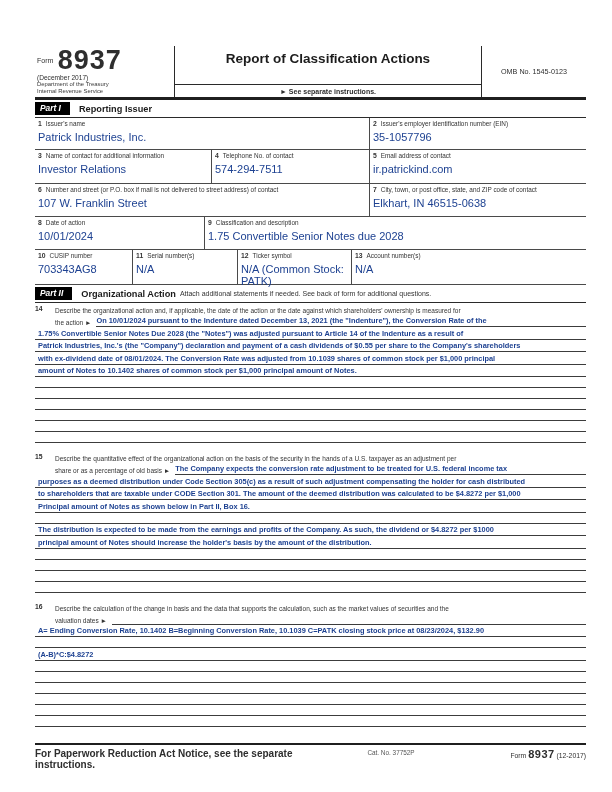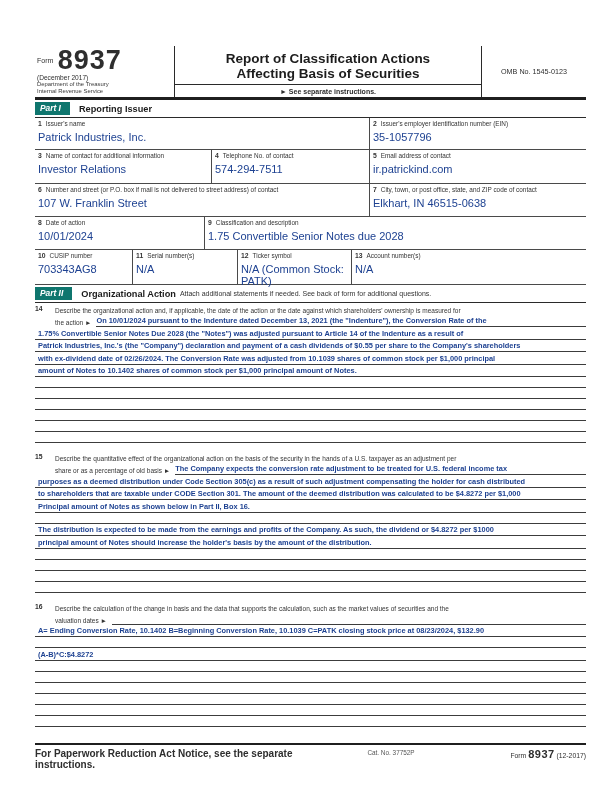--- a/index.html
+++ b/index.html
@@ -14,21 +14,21 @@
   .form-number{font-size:27px;font-weight:bold;letter-spacing:1px;line-height:24px;}
   .form-rev{font-size:6.6px;margin-top:1px;}
   .agency{font-size:5.9px;line-height:7px;color:#3a3a3a;}
   .h-center{flex:1;text-align:center;border-right:1.5px solid #2a2a2a;display:flex;flex-direction:column;}
   .title{font-size:13.5px;font-weight:bold;line-height:15px;padding-top:5px;color:#1c1c1c;}
   .see-sep{font-size:7px;font-weight:bold;border-top:1px solid #2a2a2a;margin-top:auto;padding:3px 0 2px;}
   .h-right{width:104px;display:flex;align-items:center;justify-content:center;font-size:7.2px;}
 
   
   .part-bar{display:flex;align-items:center;padding:2px 0 2px;border-bottom:1.2px solid #2a2a2a;min-height:11px;}
-  .part-chip{background:#0f766e;color:#fff;font-weight:bold;font-style:italic;font-size:8.4px;
+  .part-chip{background:#000000;color:#fff;font-weight:bold;font-style:italic;font-size:8.4px;
              padding:1px 9px 2px 5px;margin-right:9px;}
   .part-title{font-weight:bold;font-size:9.2px;color:#1c1c1c;}
   .part-sub{font-size:7px;margin-left:4px;color:#333;}
 
   
   .row{display:flex;border-bottom:1px solid #4a4a4a;box-sizing:border-box;}
   .cell{padding:2px 4px 2px 3px;box-sizing:border-box;border-right:1px solid #4a4a4a;}
   .cell:last-child{border-right:none;}
   .cell-label{font-size:6.4px;color:#343434;}
   .cell-no{font-weight:bold;font-size:6.8px;margin-right:4px;}
@@ -65,21 +65,20 @@
         <div>
           <span class="form-word">Form</span>
           <span class="form-number">8937</span>
         </div>
         <div class="form-rev">(December 2017)</div>
         <div class="agency">Department of the Treasury</div>
         <div class="agency">Internal Revenue Service</div>
       </div>
       <div class="h-center">
         <div class="title">Report of Classification Actions</div>
-        <div class="title" style="padding-top:0;">Affecting Basis of Securities</div>
         <div class="see-sep">► See separate instructions.</div>
       </div>
       <div class="h-right">OMB No. 1545-0123</div>
     </div>
 
     <div class="part-bar">
       <span class="part-chip">Part I</span>
       <span class="part-title">Reporting Issuer</span>
     </div>
 
@@ -160,21 +159,21 @@
       <div class="qrow">
         <div class="qno">14</div>
         <div class="qtext">Describe the organizational action and, if applicable, the date of the action or the date against which shareholders' ownership is measured for</div>
       </div>
       <div class="mix">
         <span class="mix-lbl">the action ►</span>
         <span class="mix-ans">On 10/01/2024 pursuant to the Indenture dated December 13, 2021 (the "Indenture"), the Conversion Rate of the</span>
       </div>
       <div class="rl txt">1.75% Convertible Senior Notes Due 2028 (the "Notes") was adjusted pursuant to Article 14 of the Indenture as a result of</div>
       <div class="rl txt">Patrick Industries, Inc.'s (the "Company") declaration and payment of a cash dividends of $0.55 per share to the Company's shareholders</div>
-      <div class="rl txt">with ex-dividend date of 02/26/2024. The Conversion Rate was adjusted from 10.1039 shares of common stock per $1,000 principal</div>
+      <div class="rl txt">with ex-dividend date of 08/01/2024. The Conversion Rate was adjusted from 10.1039 shares of common stock per $1,000 principal</div>
       <div class="rl txt">amount of Notes to 10.1402 shares of common stock per $1,000 principal amount of Notes.</div>
       <div class="rl blank"></div>
       <div class="rl blank"></div>
       <div class="rl blank"></div>
       <div class="rl blank"></div>
       <div class="rl blank"></div>
       <div class="rl blank"></div>
     </div>
 
     <div class="qgap"></div>

